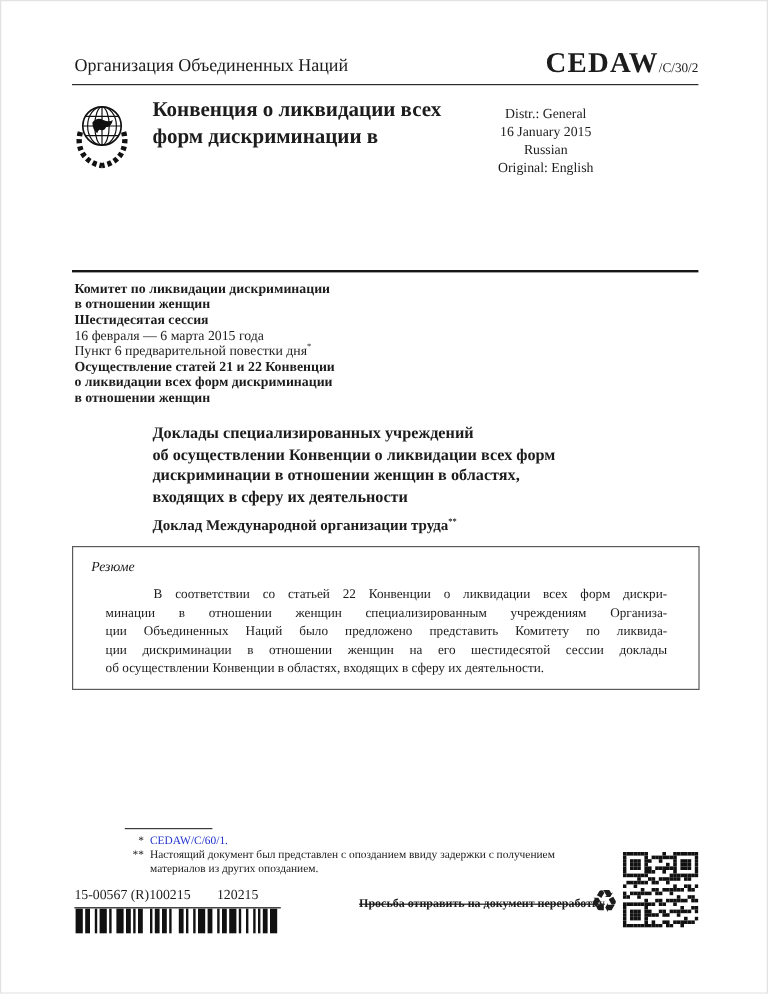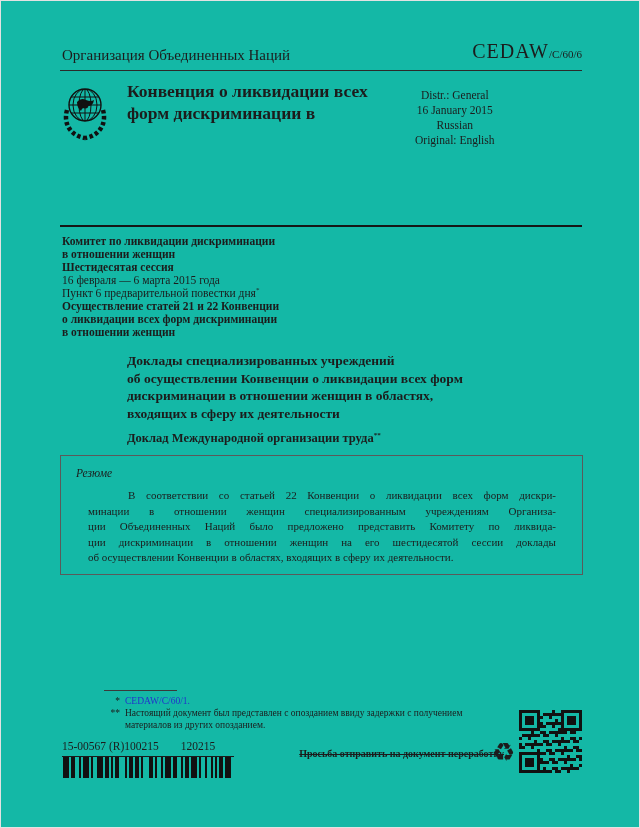--- a/index.html
+++ b/index.html
@@ -1,25 +1,25 @@
 <!DOCTYPE html>
 <html><head>
 <meta charset="utf-8">
 <style>
   html,body{margin:0;padding:0;background:#e8e8e8;}
   .page{
-    position:relative;width:640px;height:828px;background:#14b8a6;
+    position:relative;width:640px;height:828px;background:#ffffff;
     font-family:"Liberation Serif","DejaVu Serif",serif;color:#1c1c1c;
     overflow:hidden;margin:0 auto;box-shadow:inset 0 0 0 1px #e2e2e2;
   }
   .abs{position:absolute;}
   
   .org-name{left:62px;top:47px;font-size:15px;}
   .doc-symbol{right:58px;top:40px;text-align:right;white-space:nowrap;}
-  .doc-symbol .big{font-size:20px;letter-spacing:1px;}
+  .doc-symbol .big{font-size:24px;letter-spacing:1px;font-weight:bold;}
   .doc-symbol .small{font-size:11px;}
   .rule-1{left:60px;top:70px;width:522px;height:0;border-top:1px solid #2b2b2b;}
   .rule-2{left:60px;top:225px;width:522px;height:2px;background:#161616;}
   
   .emblem{left:57px;top:80px;}
   .mh-title{left:127px;top:81px;font-size:17.5px;font-weight:bold;line-height:21.5px;}
   .distr{left:415px;top:88px;font-size:11.5px;line-height:15px;text-align:center;}
   
   .committee{left:62px;top:235px;font-size:11.5px;line-height:13px;}
   .committee .b{font-weight:bold;}
@@ -48,21 +48,21 @@
   .recycle-text{left:290px;top:748px;width:214px;font-size:10px;font-weight:bold;text-align:right;text-decoration:line-through;text-decoration-thickness:1px;}
   .recycle-glyph{left:492px;top:737px;font-size:26px;font-family:"DejaVu Sans",sans-serif;}
   .qr{left:519px;top:710px;}
 </style>
 </head>
 <body>
 
 <div class="page">
 
   <div class="abs org-name">Организация Объединенных Наций</div>
-  <div class="abs doc-symbol"><span class="big">CEDAW</span><span class="small">/C/60/6</span></div>
+  <div class="abs doc-symbol"><span class="big">CEDAW</span><span class="small">/C/30/2</span></div>
   <div class="abs rule-1"></div>
 
   <div class="abs emblem">
     <svg width="56" height="62" viewBox="0 0 56 62">
       <defs>
           <clipPath id="gc">
             <circle cx="28" cy="25" r="16"></circle>
           </clipPath>
         </defs>
       <circle cx="28" cy="25" r="16" fill="none" stroke="#111" stroke-width="1.4"></circle>

